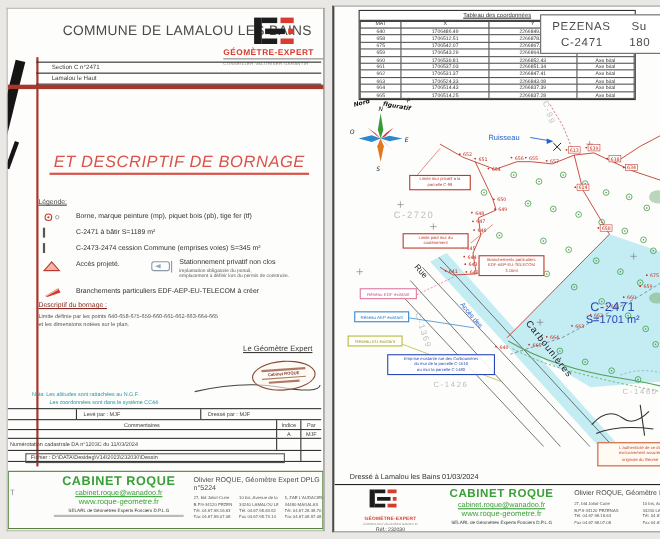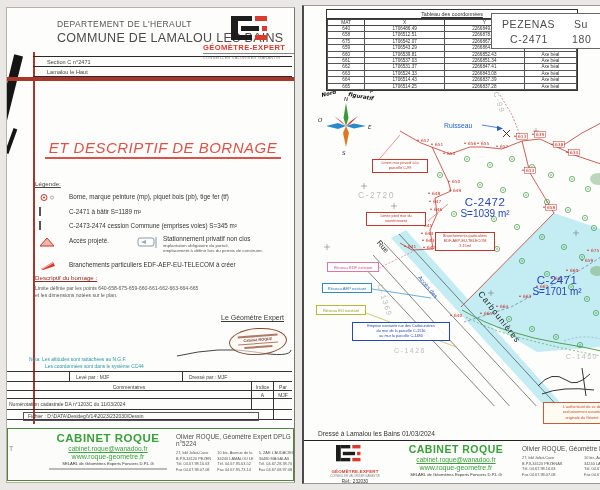--- a/index.html
+++ b/index.html
@@ -99,21 +99,20 @@
 <body>
 
 <div class="stage">
 
   <div class="page" id="page-left">
     <div class="artifact"></div>
     <div class="artifact2"></div>
     <div class="redbar-v"></div>
 
     <div class="abs" style="left:50px;top:11px;">
-      <div class="dept">DEPARTEMENT DE L'HERAULT</div>
       <div class="commune">COMMUNE DE LAMALOU LES BAINS</div>
     </div>
 
     <div class="brandbox">
       <div class="ge-glyph">
         <div class="b1"></div>
           <div class="b2"></div>
           <div class="b3"></div>
         <div class="r1"></div>
           <div class="r2"></div>
@@ -554,24 +553,20 @@
           <text x="266" y="181" class="pt">660</text>
           <circle cx="278" cy="169.2" r=".8" fill="#c22e22"></circle>
           <text x="281" y="171" class="pt">659</text>
           <circle cx="284" cy="159.2" r=".8" fill="#c22e22"></circle>
           <text x="287" y="161" class="pt">675</text>
         </g>
     </svg>
 
     <div class="maplabel ruisseau" style="left:140px;top:116px;">Ruisseau</div>
 
-    <div class="maplabel blue-big" style="left:145px;top:190px;width:72px;">
-      <div class="nm">C-2472</div>
-      <div class="ar">S=1039 m²</div>
-    </div>
     <div class="maplabel blue-big" style="left:214px;top:268px;width:78px;">
       <div class="nm">C-2471</div>
       <div class="ar">S=1701 m²</div>
     </div>
 
     <div class="maplabel graylab" style="left:184px;top:92px;transform:rotate(72deg);">C-99</div>
     <div class="maplabel graylab" style="left:54px;top:184px;font-size:8.5px;">C-2720</div>
     <div class="maplabel graylab" style="left:64px;top:290px;transform:rotate(72deg);">C-1369</div>
     <div class="maplabel graylab" style="left:90px;top:341px;font-size:7px;">C-1426</div>
     <div class="maplabel graylab" style="left:262px;top:347px;font-size:7px;">C-1460</div>

